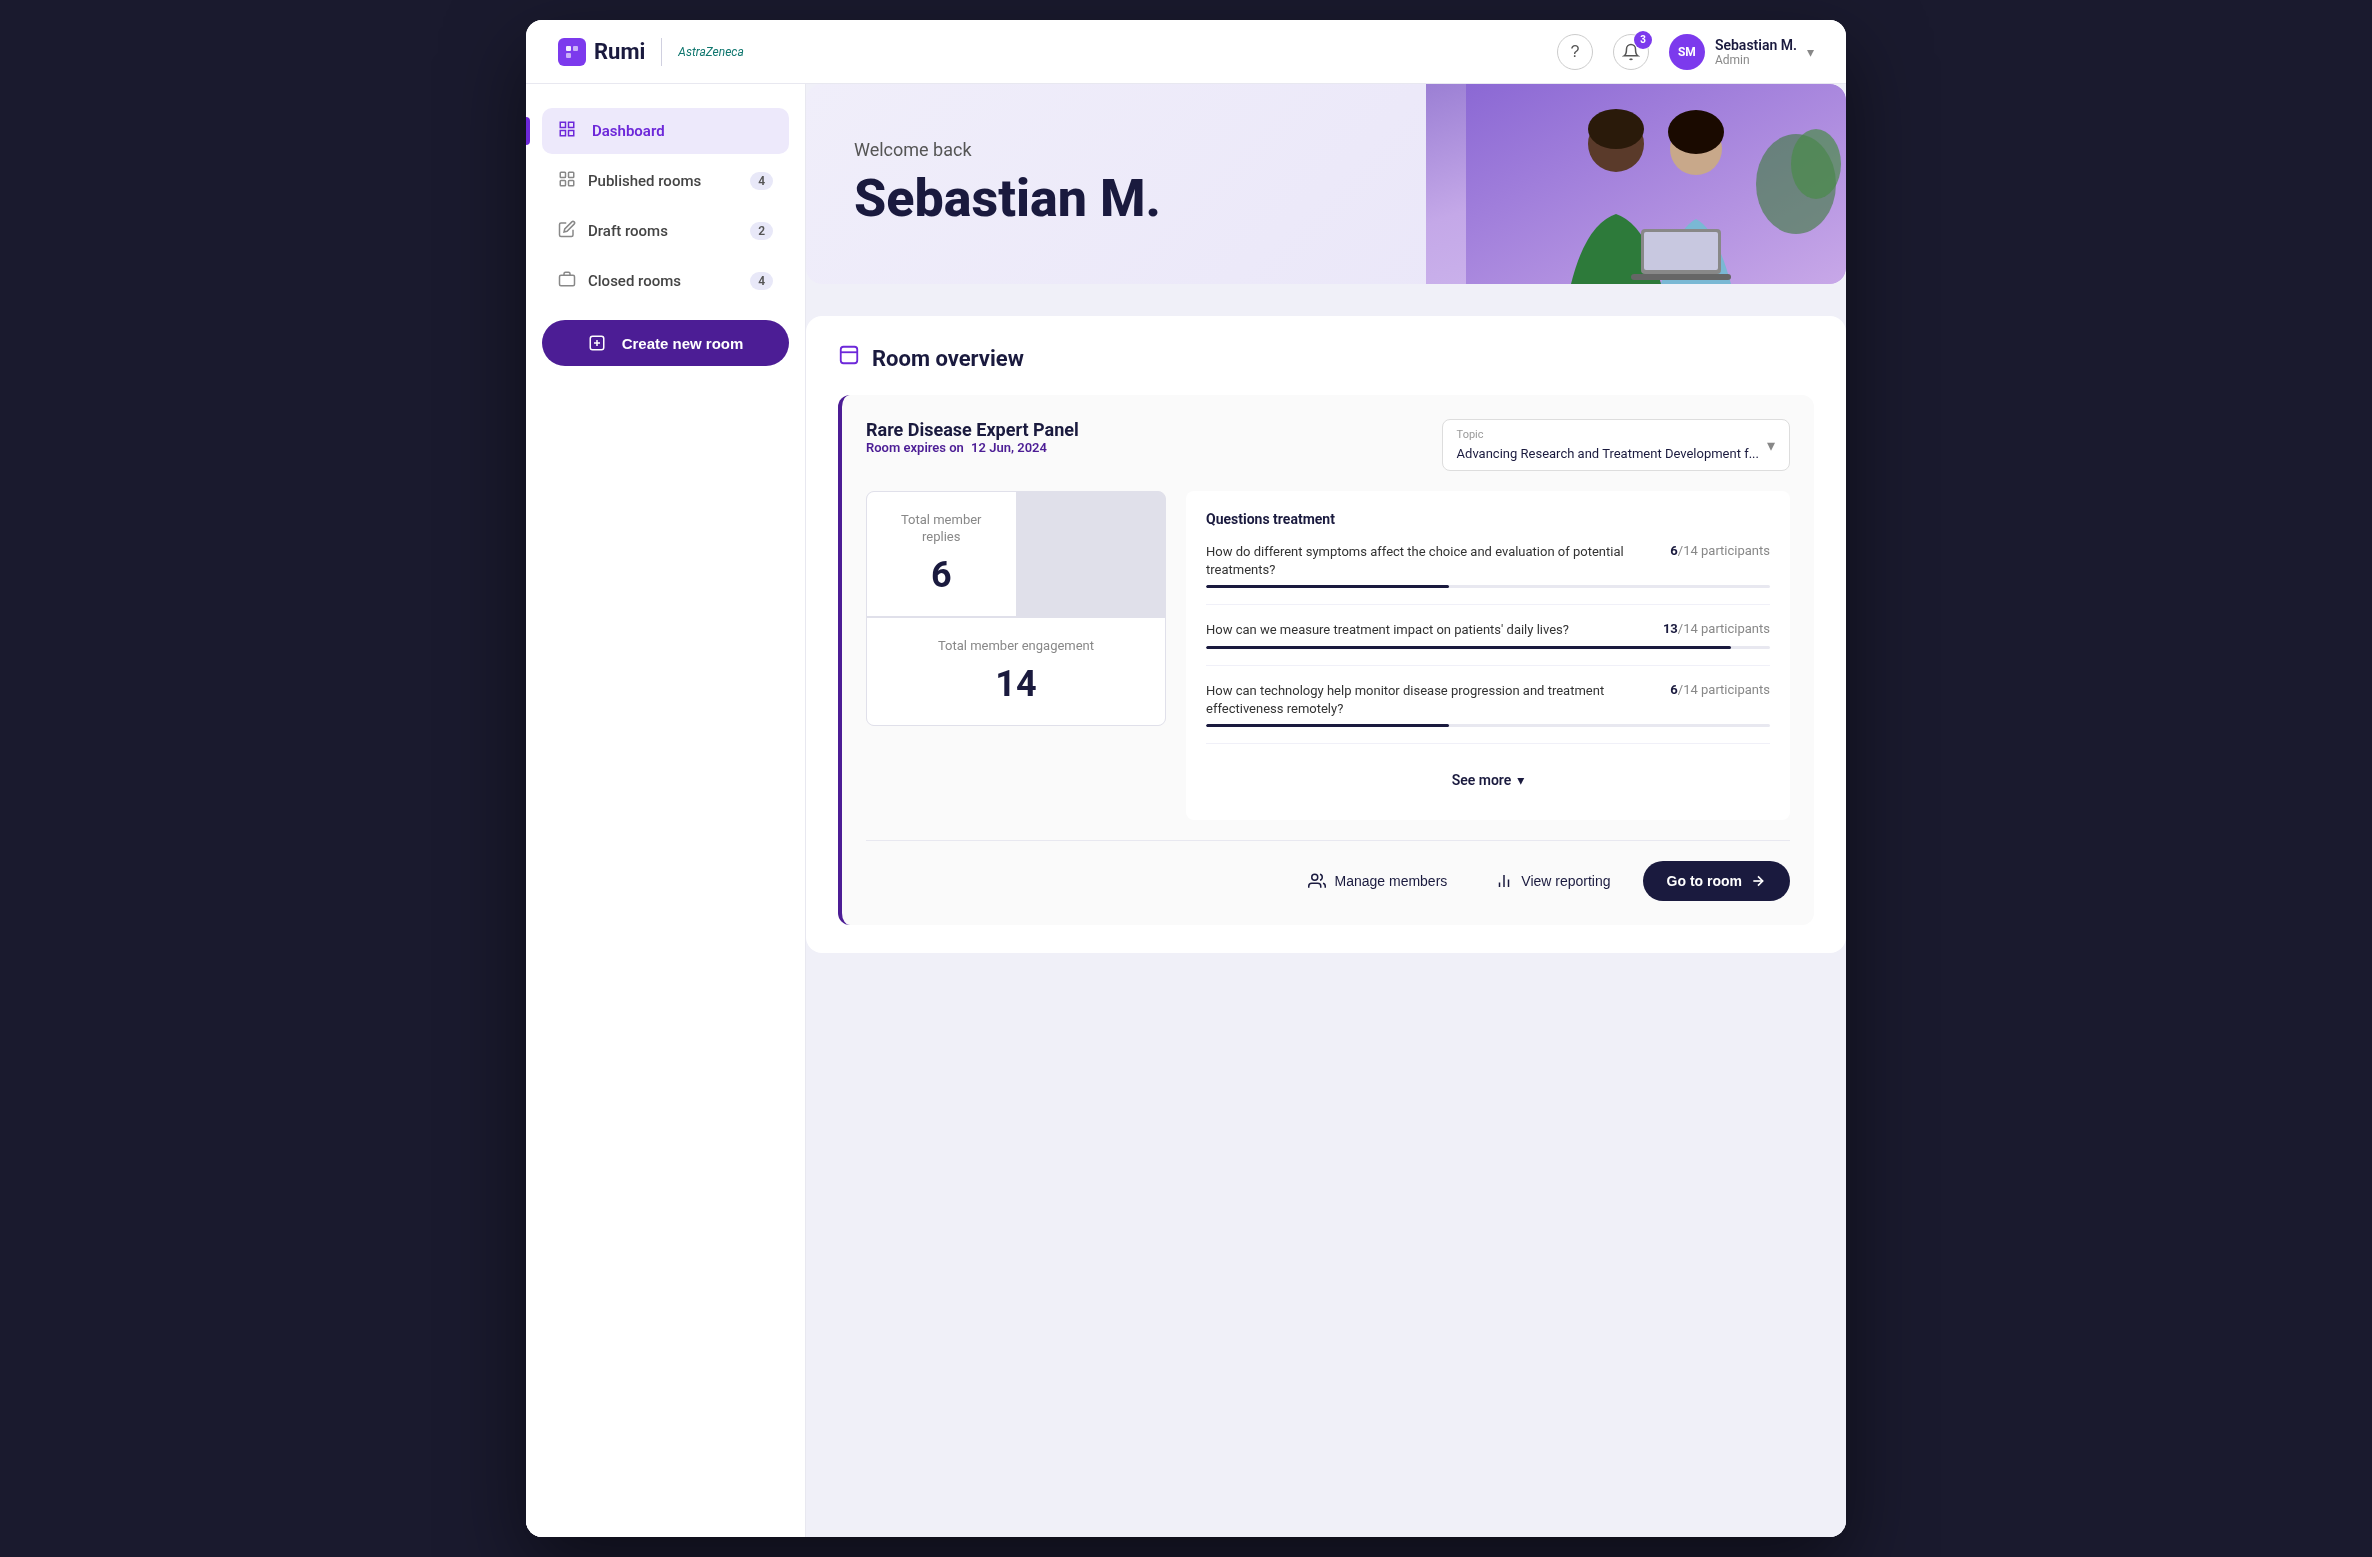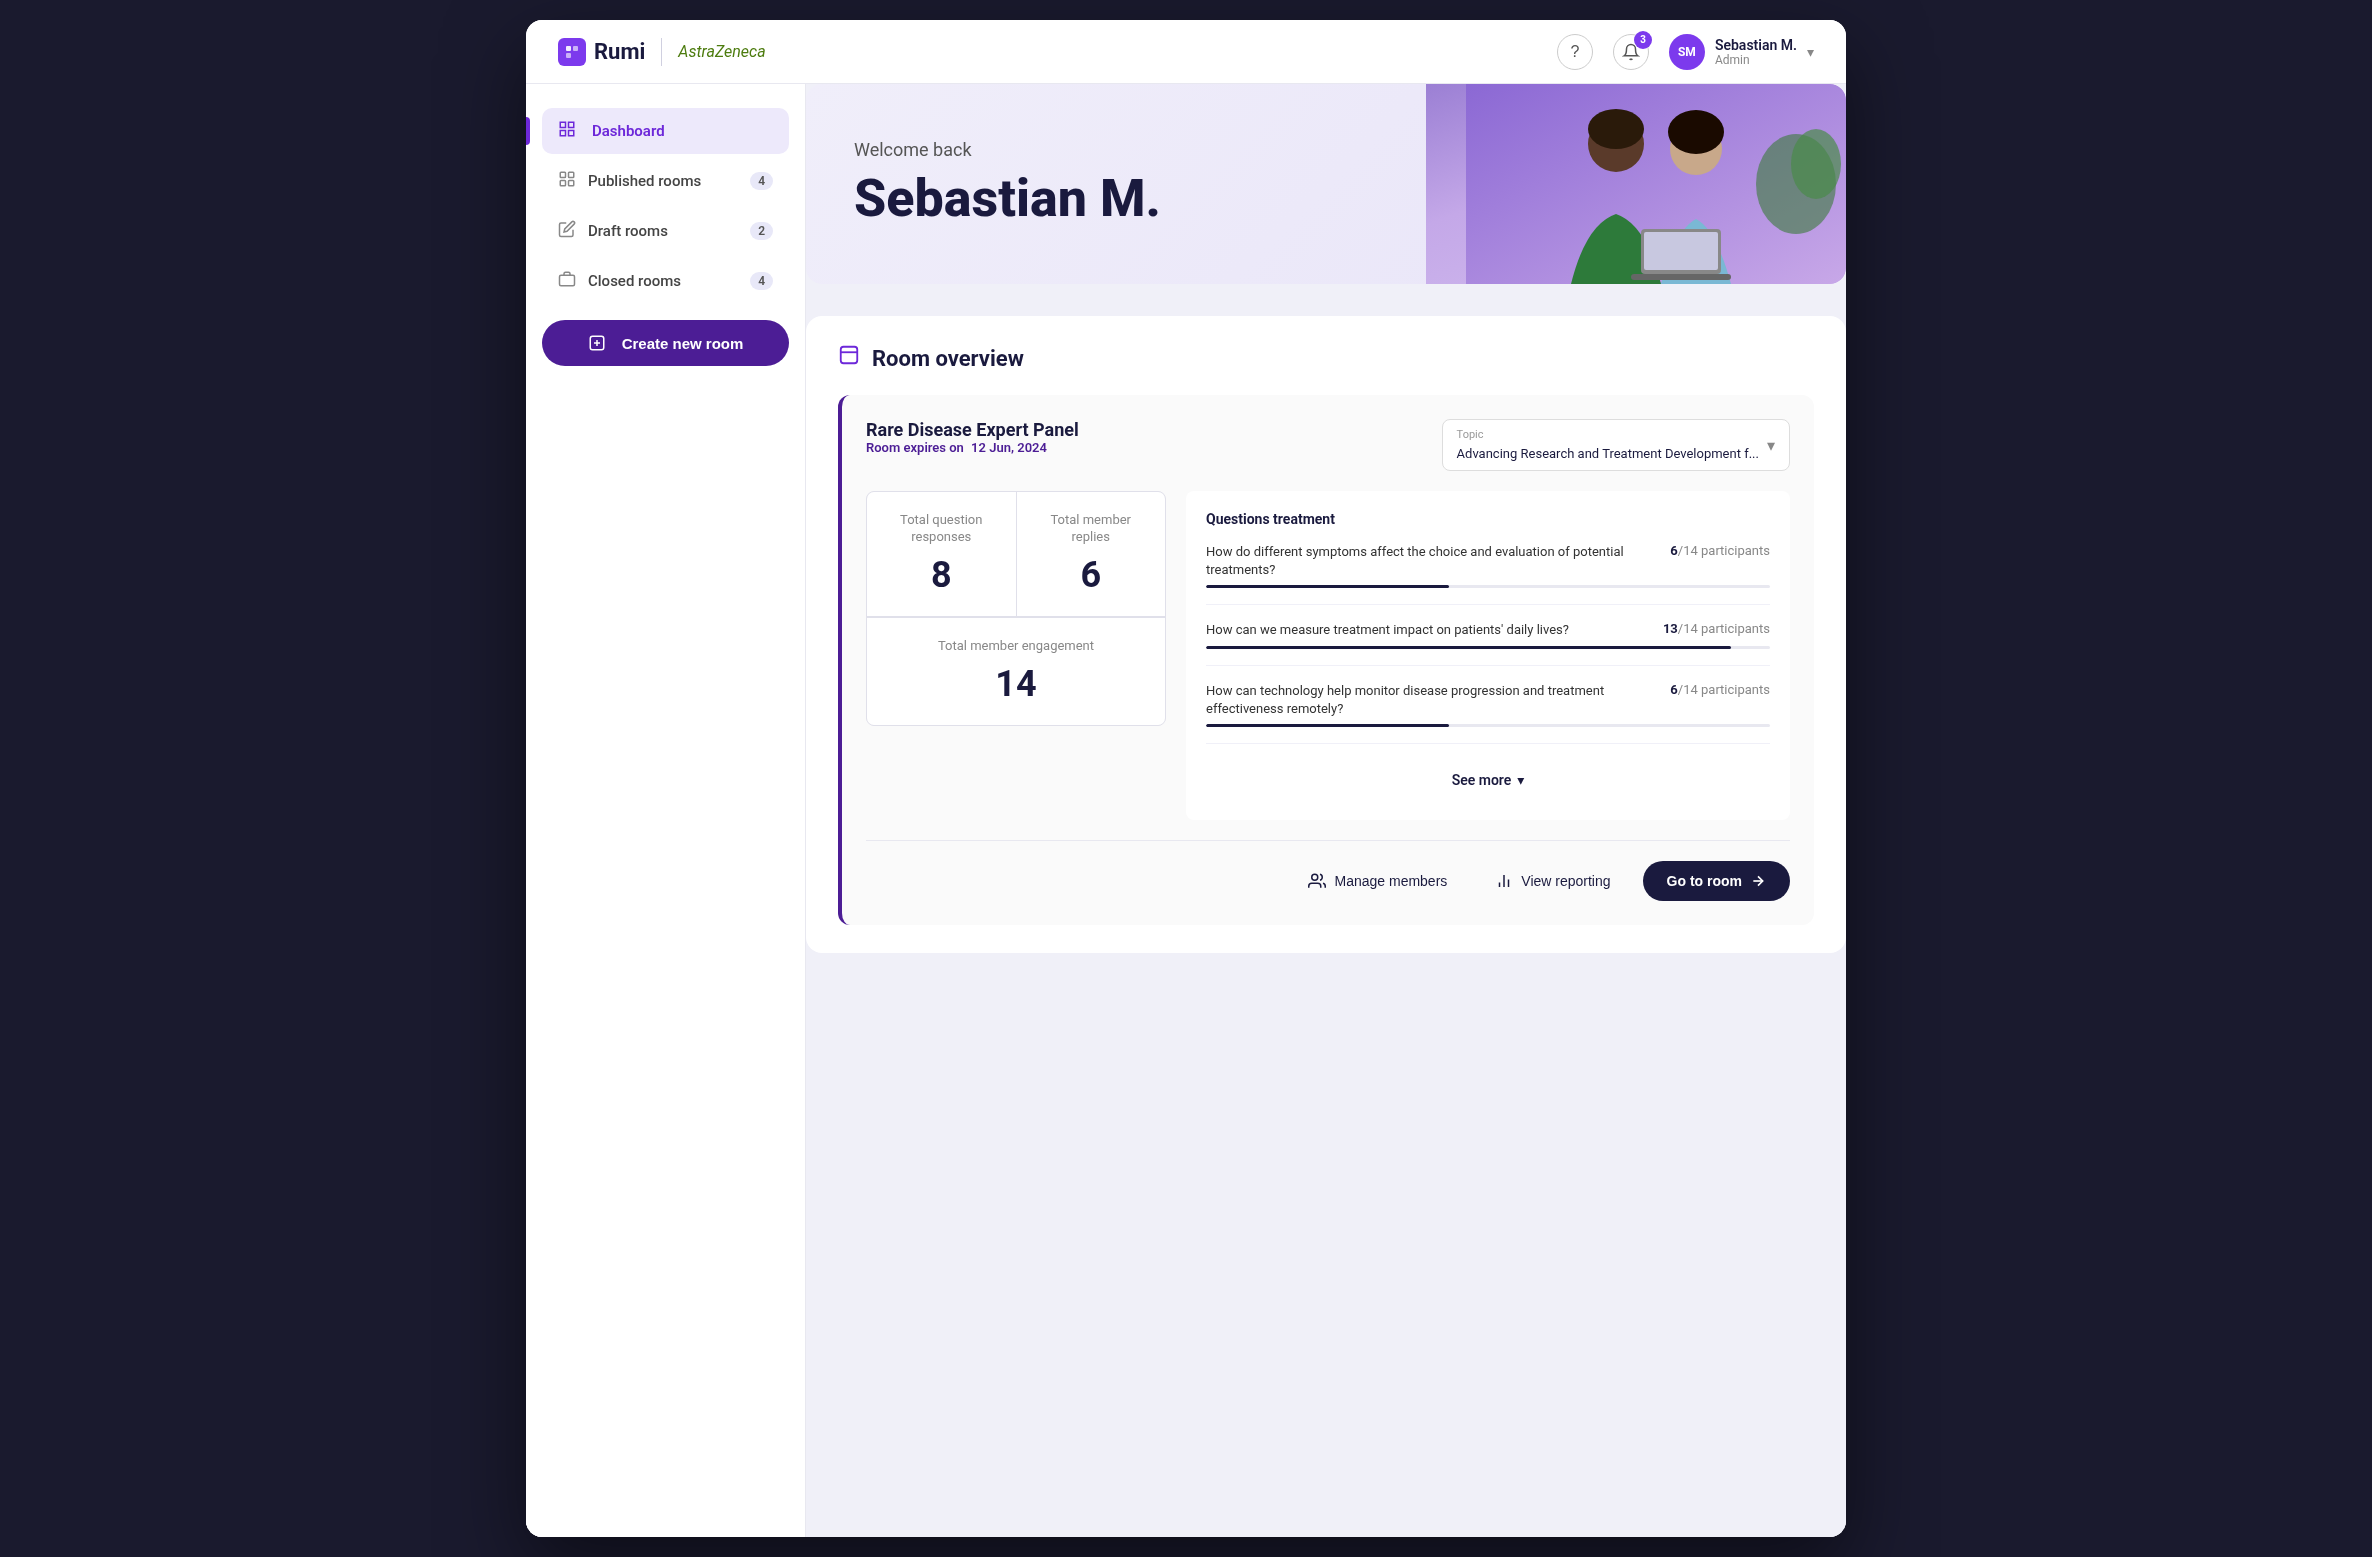--- a/index.html
+++ b/index.html
@@ -58,22 +58,22 @@
       justify-content: center;
     }
 
     .nav-divider {
       width: 1px;
       height: 28px;
       background: #d0d0e0;
     }
 
     .astrazeneca-logo {
-      font-size: 16px;
-      color: #4d7c0f;
+      font-size: 12px;
+      color: #0f766e;
       font-style: italic;
     }
 
     .nav-right {
       display: flex;
       align-items: center;
       gap: 20px;
     }
 
     .nav-icon-btn {
@@ -714,24 +714,20 @@
               </div>
               <span style="color:#888;">▾</span>
             </div>
           </div>
 
           <div class="room-body">
 
             <div class="stats-col">
               <div class="room-stats-grid">
                 <div class="stat-box">
-                  <div class="stat-label">Total question responses</div>
-                  <div class="stat-value">8</div>
-                </div>
-                <div class="stat-box">
                   <div class="stat-label">Total member replies</div>
                   <div class="stat-value">6</div>
                 </div>
                 <div class="stat-box-wide">
                   <div class="stat-label">Total member engagement</div>
                   <div class="stat-value">14</div>
                 </div>
               </div>
             </div>
 

